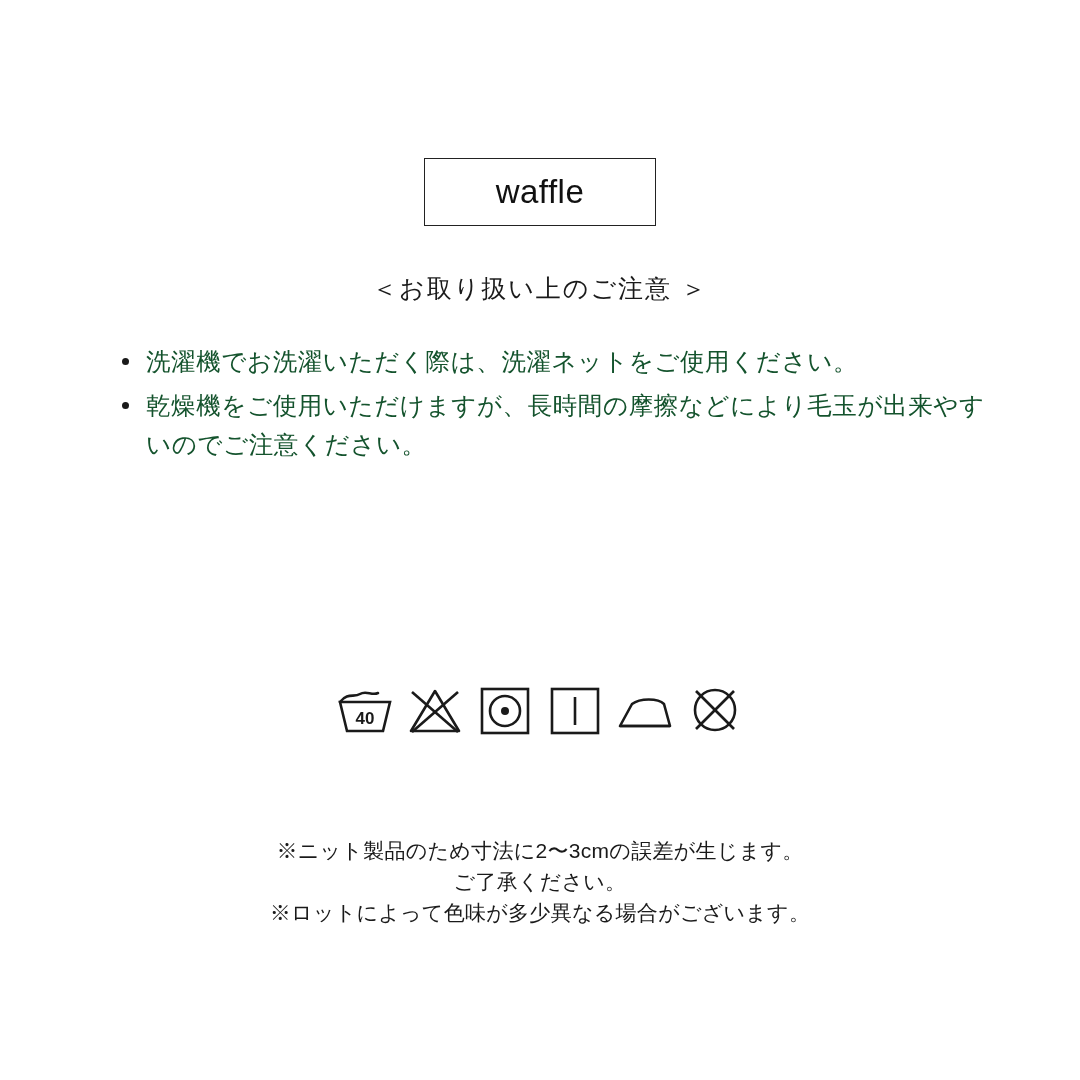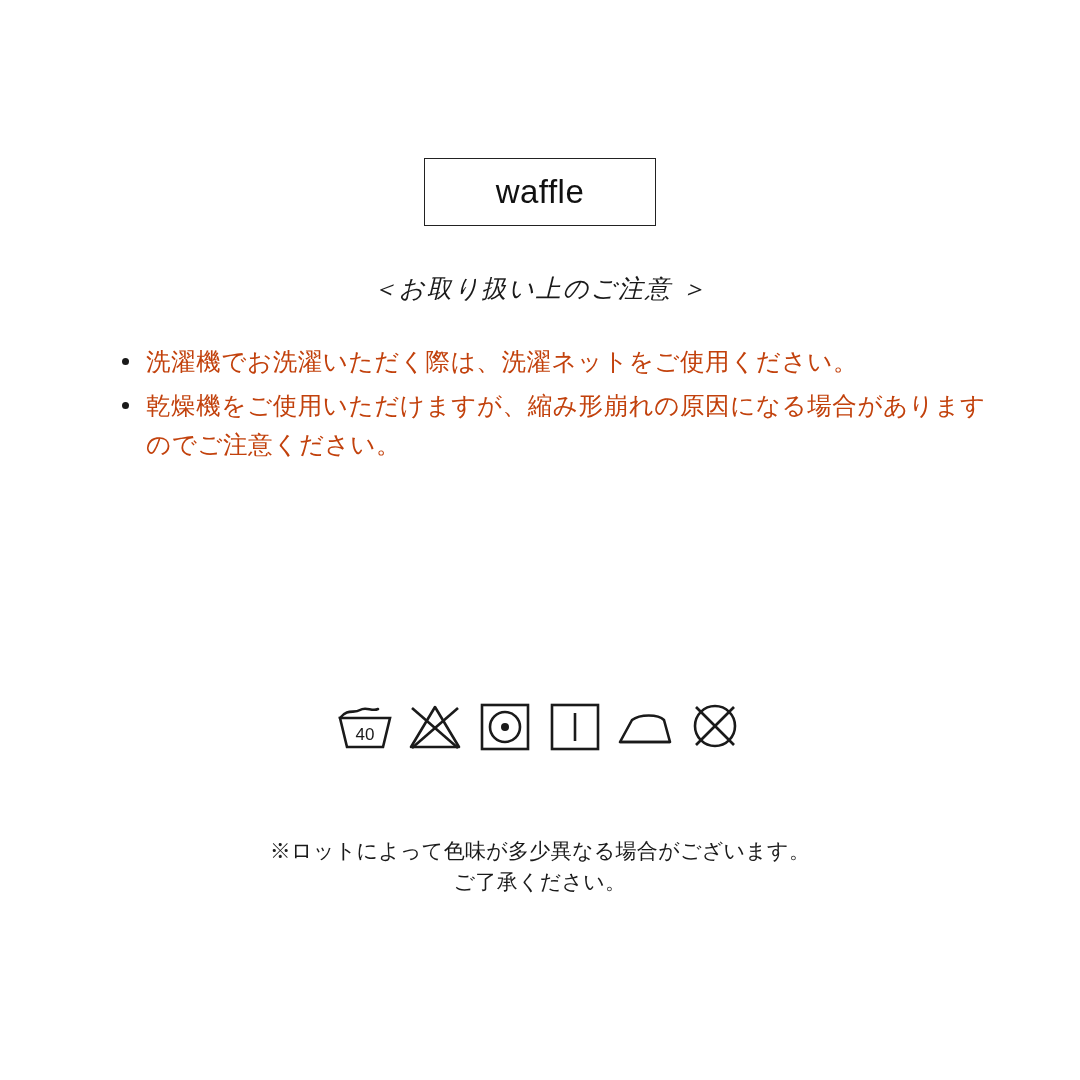--- a/index.html
+++ b/index.html
@@ -48,63 +48,63 @@
   
   .heading {
     position: absolute;
     top: 272px;
     left: 0;
     width: 1080px;
     text-align: center;
     font-size: 25px;
     letter-spacing: 2px;
     color: #1a1a1a;
-    font-style: italic;
   }
 
   
   .notes {
     position: absolute;
     top: 342px;
     left: 108px;
     width: 880px;
     margin: 0;
     padding: 0;
     list-style: none;
   }
   .notes li {
     position: relative;
     padding-left: 38px;
     font-size: 24.5px;
     line-height: 1.62;
     letter-spacing: 0.6px;
-    color: #c2410c;
+    color: #14532d;
     margin-bottom: 4px;
   }
   .notes li::before {
     content: "";
     position: absolute;
     left: 14px;
     top: 16px;
     width: 7px;
     height: 7px;
     background: #1a1a1a;
     border-radius: 50%;
   }
 
   
   .symbols {
     position: absolute;
-    top: 698px;
+    top: 682px;
     left: 0;
     width: 1080px;
     display: flex;
     justify-content: center;
     align-items: center;
     gap: 8px;
+    font-weight: bold;
   }
   .symbol {
     width: 62px;
     height: 56px;
     display: block;
   }
 
   
   .footer {
     position: absolute;
@@ -128,21 +128,21 @@
   <div class="title-wrap">
     <div class="title-box">
       <span class="title-text">waffle</span>
     </div>
   </div>
 
   <div class="heading">＜お取り扱い上のご注意 ＞</div>
 
   <ul class="notes">
     <li>洗濯機でお洗濯いただく際は、洗濯ネットをご使用ください。</li>
-    <li>乾燥機をご使用いただけますが、縮み形崩れの原因になる場合がありますのでご注意ください。</li>
+    <li>乾燥機をご使用いただけますが、長時間の摩擦などにより毛玉が出来やすいのでご注意ください。</li>
   </ul>
 
   <div class="symbols">
 
     <svg class="symbol" viewBox="0 0 62 56">
       <path d="M6 20 L56 20 L49 49 L13 49 Z" fill="none" stroke="#1a1a1a" stroke-width="2.6"></path>
       <path d="M6 20 C14 10, 20 16, 26 12 C32 8, 38 14, 44 11" fill="none" stroke="#1a1a1a" stroke-width="2.6" stroke-linecap="round"></path>
       <text x="31" y="42" text-anchor="middle" font-family="Liberation Sans, sans-serif" font-size="17" fill="#1a1a1a">40</text>
     </svg>
 
@@ -170,17 +170,18 @@
 
     <svg class="symbol" viewBox="0 0 62 56">
       <circle cx="31" cy="28" r="20" fill="none" stroke="#1a1a1a" stroke-width="2.6"></circle>
       <line x1="12" y1="9" x2="50" y2="47" stroke="#1a1a1a" stroke-width="2.6"></line>
       <line x1="50" y1="9" x2="12" y2="47" stroke="#1a1a1a" stroke-width="2.6"></line>
     </svg>
 
   </div>
 
   <div class="footer">
+    <div>※ニット製品のため寸法に2〜3cmの誤差が生じます。</div>
+    <div>ご了承ください。</div>
     <div>※ロットによって色味が多少異なる場合がございます。</div>
-    <div>ご了承ください。</div>
   </div>
 
 </div>
 
 </body></html>

